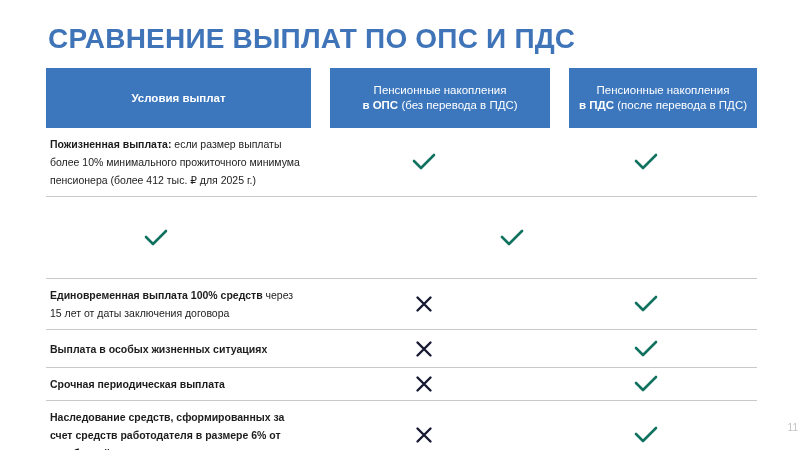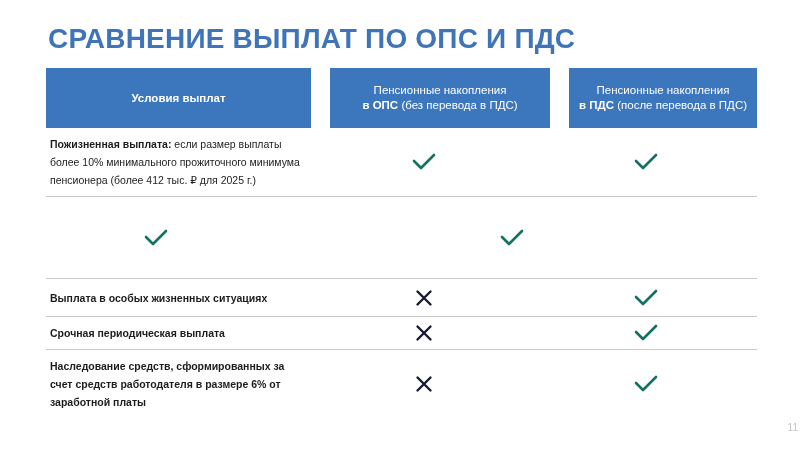--- a/index.html
+++ b/index.html
@@ -189,20 +189,39 @@
             </span>
           </div>
           <div class="cell-mark last">
             <span class="mark">
               <svg width="26" height="20" viewBox="0 0 26 20">
                 <path d="M3 9 L10 16 L23 3" fill="none" stroke="#10725f" stroke-width="2.6" stroke-linecap="round" stroke-linejoin="round"></path>
               </svg>
             </span>
           </div>
         </div>
+        <div class="trow" style="min-height: 46px; border-bottom-color: rgb(201, 201, 201);">
+          <div class="cell-text">
+            <div><span class="lead">Единовременная выплата 100% средств</span><span> через 15 лет от даты заключения договора</span></div>
+          </div>
+          <div class="cell-mark">
+            <span class="mark">
+              <svg width="18" height="18" viewBox="0 0 18 18">
+                <path d="M2.5 2.5 L15.5 15.5 M15.5 2.5 L2.5 15.5" fill="none" stroke="#171a33" stroke-width="2.4" stroke-linecap="round"></path>
+              </svg>
+            </span>
+          </div>
+          <div class="cell-mark last">
+            <span class="mark">
+              <svg width="26" height="20" viewBox="0 0 26 20">
+                <path d="M3 9 L10 16 L23 3" fill="none" stroke="#10725f" stroke-width="2.6" stroke-linecap="round" stroke-linejoin="round"></path>
+              </svg>
+            </span>
+          </div>
+        </div>
         <div class="trow" style="min-height: 38px; border-bottom-color: rgb(201, 201, 201);">
           <div class="cell-text">
             <div><span class="lead">Выплата в особых жизненных ситуациях</span><span></span></div>
           </div>
           <div class="cell-mark">
             <span class="mark">
               <svg width="18" height="18" viewBox="0 0 18 18">
                 <path d="M2.5 2.5 L15.5 15.5 M15.5 2.5 L2.5 15.5" fill="none" stroke="#171a33" stroke-width="2.4" stroke-linecap="round"></path>
               </svg>
             </span>

